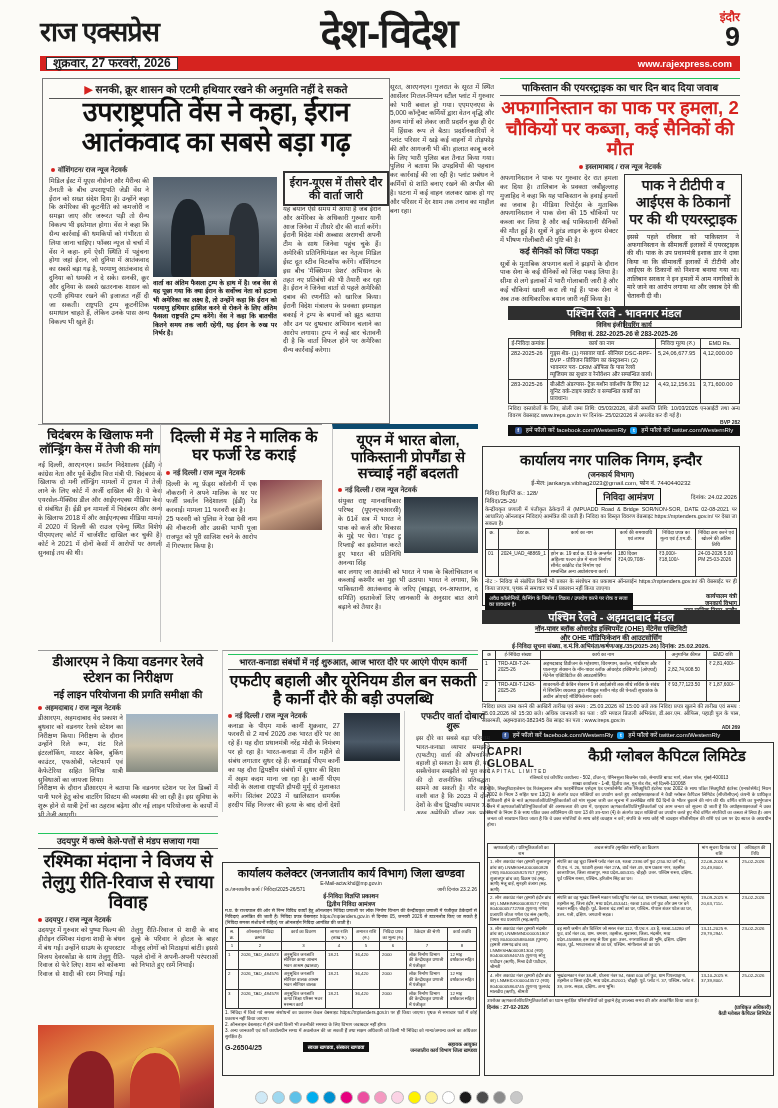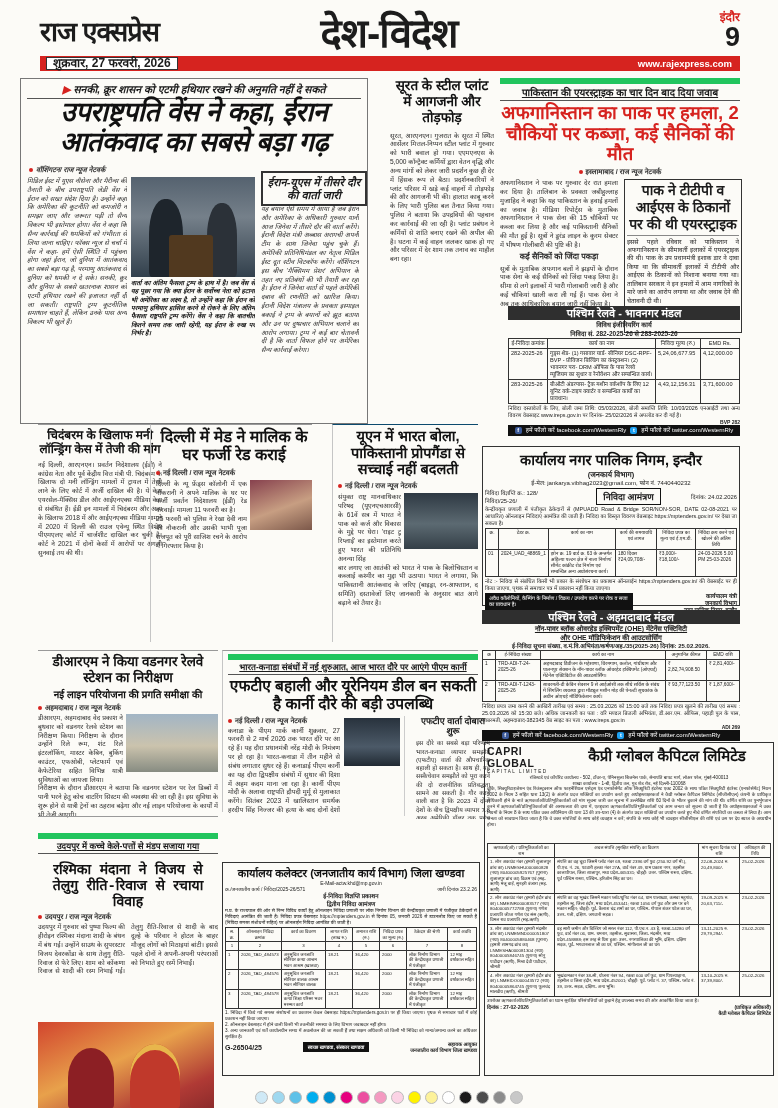--- a/index.html
+++ b/index.html
@@ -6,21 +6,21 @@
   #page{position:relative;width:778px;height:1108px;margin:0 auto;background:#fcfbf7;
         font-family:"Liberation Sans",sans-serif;color:#1c1c1c;overflow:hidden;}
   .abs{position:absolute;}
   .hl{font-weight:800;color:#111;}
   .red{color:#d6231f;}
   .center{text-align:center;}
   .body-txt{font-size:6.6px;line-height:1.34;text-align:justify;color:#2a2a2a;overflow:hidden;}
   .tiny{font-size:5.4px;line-height:1.3;text-align:justify;color:#222;overflow:hidden;}
   .byline{font-size:7px;font-weight:bold;color:#333;white-space:nowrap;overflow:hidden;}
   .dot{display:inline-block;width:4px;height:4px;border-radius:50%;background:#d6231f;margin-right:3px;vertical-align:middle;}
-  .kickline{border-top:6px solid #22c55e;border-bottom:1px solid #555;padding:1px 0;text-decoration:underline;}
+  .kickline{border-top:1px solid #22c55e;border-bottom:1px solid #555;padding:1px 0;}
   .photo{position:relative;overflow:hidden;}
   .p-vance{background:linear-gradient(180deg,#55626f 0%,#75808a 40%,#32404c 100%);}
   .p-maid{background:linear-gradient(160deg,#87414e,#c79e82 55%,#7c584a);}
   .p-un{background:linear-gradient(180deg,#2e3943,#5c6a72 55%,#343f47);}
   .p-drm{background:linear-gradient(180deg,#a2b5c5,#cbc3ad 55%,#878c82);}
   .p-carney{background:linear-gradient(180deg,#28323d,#4c5a68 60%,#202932);}
   .p-wed{background:linear-gradient(155deg,#d2452e,#e8a14b 45%,#b03a35 80%,#8c2b2b);}
   .sil{position:absolute;background:#1e252c;border-radius:45% 45% 8% 8%;}
   .caption{font-size:6.4px;line-height:1.3;font-weight:bold;text-align:justify;color:#111;overflow:hidden;}
   table{border-collapse:collapse;width:100%;}
@@ -51,21 +51,21 @@
   <div class="abs center" style="left:0;top:4px;width:778px;font-size:40px;font-weight:800;letter-spacing:-1px;">देश-विदेश</div>
   <div class="abs" style="right:38px;top:8px;width:70px;text-align:right;">
     <div class="red" style="font-size:12px;font-weight:800;">इंदौर</div>
     <div style="font-size:27px;font-weight:800;line-height:0.9;">9</div>
   </div>
   <div class="abs" style="left:40px;top:56px;width:700px;height:15px;background:#d6231f;display:flex;align-items:center;justify-content:space-between;">
     <span style="background:#fff;border:1px solid #333;font-size:12px;font-weight:bold;padding:0 6px;margin-left:6px;line-height:11px;">शुक्रवार, 27 फरवरी, 2026</span>
     <span style="color:#fff;font-size:9.5px;font-weight:bold;margin-right:8px;">www.rajexpress.com</span>
   </div>
 
-  <div class="abs boxed" style="left:20px;top:78px;width:346px;height:344px;border-color:#777;font-style:italic;">
+  <div class="abs boxed" style="left:42px;top:78px;width:346px;height:344px;border-color:#777;">
     <div style="position:relative;width:100%;height:100%;">
       <div class="abs" style="left:6px;top:3px;right:6px;font-size:10.5px;font-weight:bold;text-align:center;border-bottom:1px solid #555;padding-bottom:2px;white-space:nowrap;overflow:hidden;">
         <span class="red">▶ </span><span>सनकी, क्रूर शासन को एटमी हथियार रखने की अनुमति नहीं दे सकते</span>
       </div>
       <div class="abs hl center" style="left:4px;top:18px;width:338px;font-size:27px;line-height:1.12;letter-spacing:-0.5px;text-align:center;">उपराष्ट्रपति वेंस ने कहा, ईरान आतंकवाद का सबसे बड़ा गढ़</div>
       <div class="abs byline" style="left:8px;top:86px;width:150px;">
         <span class="dot"></span><span>वॉशिंगटन/ राज न्यूज नेटवर्क</span>
       </div>
       <div class="abs body-txt" style="left:6px;top:98px;width:100px;height:238px;">मिडिल ईस्ट में यूएस नौसेना और मैरीन्स की तैनाती के बीच उपराष्ट्रपति जेडी वेंस ने ईरान को सख्त संदेश दिया है। उन्होंने कहा कि अमेरिका की कूटनीति को कमजोरी न समझा जाए और जरूरत पड़ी तो सैन्य विकल्प भी इस्तेमाल होगा। वेंस ने कहा कि सैन्य कार्रवाई की धमकियों को गंभीरता से लिया जाना चाहिए। फॉक्स न्यूज से चर्चा में वेंस ने कहा- हमें ऐसी स्थिति में पहुंचना होगा जहां ईरान, जो दुनिया में आतंकवाद का सबसे बड़ा गढ़ है, परमाणु आतंकवाद से दुनिया को धमकी न दे सके। सनकी, क्रूर और दुनिया के सबसे खतरनाक शासन को एटमी हथियार रखने की इजाजत नहीं दी जा सकती। राष्ट्रपति ट्रम्प कूटनीतिक समाधान चाहते हैं, लेकिन उनके पास अन्य विकल्प भी खुले हैं।</div>
       <div class="abs photo p-vance" style="left:110px;top:98px;width:124px;height:100px;">
@@ -73,21 +73,20 @@
         <div class="sil" style="left:76px;top:26px;width:30px;height:74px;background:#2b3138;"></div>
         <div class="abs" style="left:38px;top:58px;width:44px;height:42px;background:#51391f;border-radius:3px 3px 0 0;"></div>
       </div>
       <div class="abs caption" style="left:110px;top:200px;width:124px;height:134px;">वार्ता का अंतिम फैसला ट्रम्प के हाथ में है। जब वेंस से यह पूछा गया कि क्या ईरान के सर्वोच्च नेता को हटाना भी अमेरिका का लक्ष्य है, तो उन्होंने कहा कि ईरान को परमाणु हथियार हासिल करने से रोकने के लिए अंतिम फैसला राष्ट्रपति ट्रम्प करेंगे। वेंस ने कहा कि बातचीत कितने समय तक जारी रहेगी, यह ईरान के रुख पर निर्भर है।</div>
       <div class="abs boxed center" style="left:240px;top:92px;width:98px;padding:3px 2px;font-size:11px;font-weight:800;line-height:1.15;border-width:2px;">ईरान-यूएस में तीसरे दौर की वार्ता जारी</div>
       <div class="abs body-txt" style="left:240px;top:126px;width:98px;height:210px;">यह बयान ऐसे समय में आया है जब ईरान और अमेरिका के अधिकारी गुरुवार यानी आज जिनेवा में तीसरे दौर की वार्ता करेंगे। ईरानी विदेश मंत्री अब्बास अरागची अपनी टीम के साथ जिनेवा पहुंच चुके हैं। अमेरिकी प्रतिनिधिमंडल का नेतृत्व मिडिल ईस्ट दूत स्टीव विटकॉफ करेंगे। वॉशिंगटन इस बीच 'मैक्सिमम प्रेशर' अभियान के तहत नए प्रतिबंधों की भी तैयारी कर रहा है। ईरान ने जिनेवा वार्ता से पहले अमेरिकी दबाव की रणनीति को खारिज किया। ईरानी विदेश मंत्रालय के प्रवक्ता इस्माइल बकाई ने ट्रम्प के बयानों को झूठ बताया और उन पर दुष्प्रचार अभियान चलाने का आरोप लगाया। ट्रम्प ने कई बार चेतावनी दी है कि वार्ता विफल होने पर अमेरिका सैन्य कार्रवाई करेगा।</div>
     </div>
   </div>
 
   <div class="abs" style="left:390px;top:78px;width:104px;height:344px;">
-    <div class="hl center" style="font-size:13.5px;line-height:1.2;">सूरत के स्टील प्लांट में आगजनी और तोड़फोड़</div>
     <div class="body-txt" style="margin-top:5px;height:282px;">सूरत, आरएनएन। गुजरात के सूरत में स्थित आर्सेलर मित्तल-निप्पन स्टील प्लांट में गुरुवार को भारी बवाल हो गया। एएमएनएस के 5,000 कॉन्ट्रैक्ट कर्मियों द्वारा वेतन वृद्धि और अन्य मांगों को लेकर जारी प्रदर्शन कुछ ही देर में हिंसक रूप ले बैठा। प्रदर्शनकारियों ने प्लांट परिसर में खड़े कई वाहनों में तोड़फोड़ की और आगजनी भी की। हालात काबू करने के लिए भारी पुलिस बल तैनात किया गया। पुलिस ने बताया कि उपद्रवियों की पहचान कर कार्रवाई की जा रही है। प्लांट प्रबंधन ने कर्मियों से शांति बनाए रखने की अपील की है। घटना में कई वाहन जलकर खाक हो गए और परिसर में देर शाम तक तनाव का माहौल बना रहा।</div>
   </div>
 
   <div class="abs" style="left:500px;top:78px;width:240px;height:226px;">
     <div class="kickline center" style="font-size:10px;font-weight:bold;white-space:nowrap;overflow:hidden;">पाकिस्तान की एयरस्ट्राइक का चार दिन बाद दिया जवाब</div>
     <div class="hl red center" style="font-size:18.5px;line-height:1.12;margin-top:2px;">अफगानिस्तान का पाक पर हमला, 2 चौकियों पर कब्जा, कई सैनिकों की मौत</div>
     <div class="byline center" style="margin-top:2px;">
       <span class="dot"></span><span>इस्लामाबाद / राज न्यूज नेटवर्क</span>
     </div>
     <div style="position:relative;margin-top:3px;height:152px;">
@@ -137,33 +136,33 @@
       <span class="twicon">t</span>
       <span>हमें फॉलो करें  twitter.com/WesternRly</span>
     </div>
   </div>
 
   <div class="abs" style="left:38px;top:424px;width:124px;height:218px;border-top:1px solid #999;padding-top:3px;">
     <div class="hl center" style="font-size:12px;line-height:1.2;">चिदंबरम के खिलाफ मनी लॉन्ड्रिंग केस में तेजी की मांग</div>
     <div class="body-txt" style="margin-top:4px;height:158px;">नई दिल्ली, आरएनएन। प्रवर्तन निदेशालय (ईडी) ने कांग्रेस नेता और पूर्व केंद्रीय वित्त मंत्री पी. चिदंबरम के खिलाफ दो मनी लॉन्ड्रिंग मामलों में ट्रायल में तेजी लाने के लिए कोर्ट में अर्जी दाखिल की है। ये केस एयरसेल-मैक्सिस डील और आईएनएक्स मीडिया केस से संबंधित हैं। ईडी इन मामलों में चिदंबरम और अन्य के खिलाफ 2018 में और आईएनएक्स मीडिया मामले में 2020 में दिल्ली की राउज एवेन्यू स्थित विशेष पीएमएलए कोर्ट में चार्जशीट दाखिल कर चुकी है। कोर्ट ने 2021 में दोनों केसों में आरोपों पर अगली सुनवाई तय की थी।</div>
   </div>
 
-  <div class="abs rule-l" style="left:150px;top:424px;width:162px;height:218px;border-top:1px solid #999;padding:3px 0 0 5px;box-sizing:border-box;">
+  <div class="abs rule-l" style="left:160px;top:424px;width:162px;height:218px;border-top:1px solid #999;padding:3px 0 0 5px;box-sizing:border-box;">
     <div class="hl center" style="font-size:16px;line-height:1.15;">दिल्ली में मेड ने मालिक के घर फर्जी रेड कराई</div>
     <div class="byline" style="margin-top:3px;">
       <span class="dot"></span><span>नई दिल्ली / राज न्यूज नेटवर्क</span>
     </div>
     <div style="margin-top:3px;overflow:hidden;">
       <div class="photo p-maid" style="float:right;width:62px;height:50px;margin:0 0 2px 3px;"></div>
       <div class="body-txt">दिल्ली के न्यू फ्रेंड्स कॉलोनी में एक नौकरानी ने अपने मालिक के घर पर फर्जी प्रवर्तन निदेशालय (ईडी) रेड करवाई। मामला 11 फरवरी का है।</div>
       <div class="body-txt">25 फरवरी को पुलिस ने रेखा देवी नाम की नौकरानी और उसकी भाभी पूजा राजपूत को पूरी साजिश रचने के आरोप में गिरफ्तार किया है।</div>
     </div>
   </div>
 
-  <div class="abs rule-l" style="left:332px;top:424px;width:146px;height:218px;border-top:1px solid #0c4a6e;padding:3px 0 0 5px;box-sizing:border-box;">
+  <div class="abs rule-l" style="left:332px;top:424px;width:146px;height:218px;border-top:5px solid #0c4a6e;padding:3px 0 0 5px;box-sizing:border-box;">
     <div class="hl center" style="font-size:14.5px;line-height:1.15;">यूएन में भारत बोला, पाकिस्तानी प्रोपगैंडा से सच्चाई नहीं बदलती</div>
     <div class="byline" style="margin-top:3px;">
       <span class="dot"></span><span>नई दिल्ली / राज न्यूज नेटवर्क</span>
     </div>
     <div style="margin-top:3px;overflow:hidden;">
       <div class="photo p-un" style="float:right;width:74px;height:56px;margin:0 0 2px 3px;"></div>
       <div class="body-txt">संयुक्त राष्ट्र मानवाधिकार परिषद (यूएनएचआरसी) के 61वें सत्र में भारत ने पाक को कर्ज और विकास के मुद्दे पर घेरा। 'राइट टू रिप्लाई' का इस्तेमाल करते हुए भारत की प्रतिनिधि अनन्या सिंह</div>
       <div class="body-txt">बार लगाए जा आतंकी को भारत ने पाक के बिलोचिस्तान व कब्जाई कश्मीर का मुद्दा भी उठाया। भारत ने लगाया, कि पाकिस्तानी आतंकवाद के जरिए (बाइड्रा, रन-आफ्ताान, द समिति) दस्तावेजों लिए जानकारी के अनुसार बात आगे बढ़ाने को तैयार है।</div>
     </div>
   </div>
@@ -275,21 +274,21 @@
       <div class="abs photo p-carney" style="left:116px;top:2px;width:56px;height:48px;"></div>
       <div class="abs" style="left:176px;top:0;width:74px;height:100px;border-left:1px solid #ccc;padding-left:11px;">
         <div class="center" style="font-size:9px;font-weight:800;line-height:1.2;">एफटीए वार्ता दोबारा शुरू</div>
         <div class="body-txt" style="font-size:6.2px;margin-top:2px;height:80px;">इस दौरे का सबसे बड़ा परिणाम भारत-कनाडा व्यापार समझौते (एफटीए) वार्ता की औपचारिक बहाली हो सकता है। साथ ही, यह सस्कैचेवान समझौते को पूरा करने की दो राजनीतिक प्रतिबद्धता सामने आ सकती है। गौर करने वाली बात है कि 2023 में दोनों देशों के बीच द्विपक्षीय व्यापार 7.8 अरब अमेरिकी डॉलर तक पहुंच गया। भारत ने लगभग आठ डॉलर के उत्पाद (दालें, यूरेनियम, पोटाश) आयात किए।</div>
       </div>
     </div>
   </div>
 
   <div class="abs" style="left:38px;top:816px;width:180px;height:282px;border-top:1px solid #999;padding-top:16px;">
     <div class="kickline center" style="font-size:8.6px;font-weight:bold;white-space:nowrap;overflow:hidden;">उदयपुर में कच्चे केले-पत्तों से मंडप सजाया गया</div>
-    <div class="hl center" style="font-size:14px;line-height:1.15;margin-top:8px;font-family:Liberation Mono, monospace;">रश्मिका मंदाना ने विजय से तेलुगु रीति-रिवाज से रचाया विवाह</div>
+    <div class="hl center" style="font-size:18px;line-height:1.15;margin-top:2px;">रश्मिका मंदाना ने विजय से तेलुगु रीति-रिवाज से रचाया विवाह</div>
     <div class="byline" style="margin-top:2px;">
       <span class="dot"></span><span>उदयपुर / राज न्यूज नेटवर्क</span>
     </div>
     <div class="two-col body-txt" style="margin-top:2px;height:96px;">उदयपुर में गुरुवार को पुष्पा फिल्म की हीरोइन रश्मिका मंदाना शादी के बंधन में बंध गई। उन्होंने साउथ के सुपरस्टार विजय देवरकोंडा के साथ तेलुगु रीति-रिवाज से फेरे लिए। शाम को कोंकणा रिवाज से शादी की रस्म निभाई गई। तेलुगु रीति-रिवाज से शादी के बाद दूल्हे के परिवार ने होटल के बाहर मौजूद लोगों को मिठाइयां बांटी। इससे पहले दोनों ने अपनी-अपनी परंपराओं को निभाते हुए रस्में निभाईं।</div>
     <div class="photo p-wed" style="width:176px;height:86px;margin-top:3px;">
       <div class="abs" style="left:30px;top:26px;width:46px;height:60px;background:#8c1f24;border-radius:50% 50% 6% 6%;"></div>
       <div class="abs" style="left:92px;top:22px;width:50px;height:64px;background:#c0392b;border-radius:50% 50% 6% 6%;box-shadow:inset 0 6px 0 #e8b64c;"></div>
     </div>
     <div class="two-col body-txt" style="margin-top:3px;height:48px;">उदयपुर के होटल मेमोटेल में शादी की रस्मों के लिए गुलाब, ट्यूलिप व ताजे फूलों से सजावट की गई। कच्चे केले और आम के पत्तों से मंडप बनाया गया था। शादी में दोनों परिवारों के करीबी और फिल्म इंडस्ट्री के चुनिंदा मेहमान ही शामिल हुए। सुबह 8 बजे से ही रस्में शुरू हो गई थीं। इसके बाद नवविवाहित जोड़े ने मीडिया के सामने पोज दिए।</div>
   </div>

